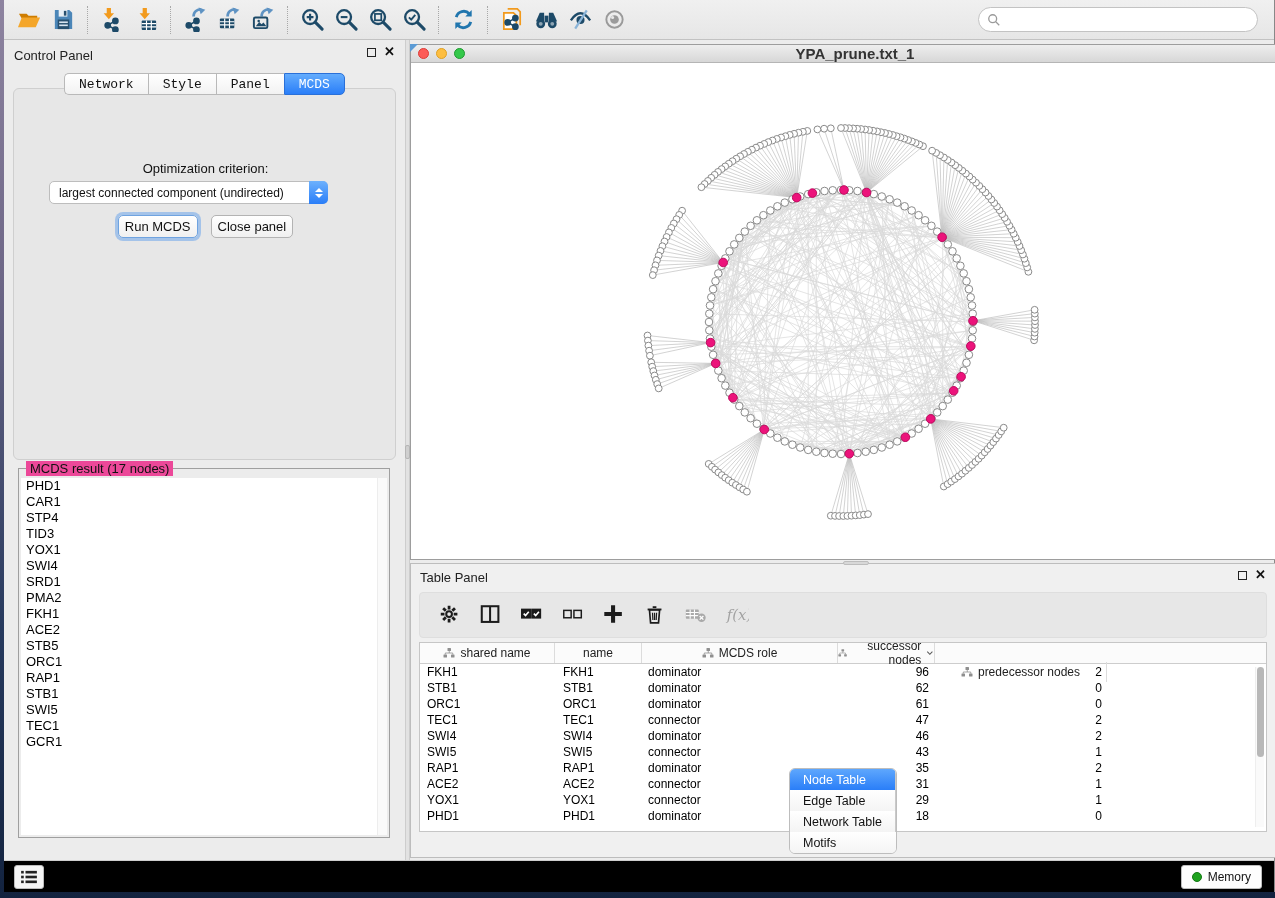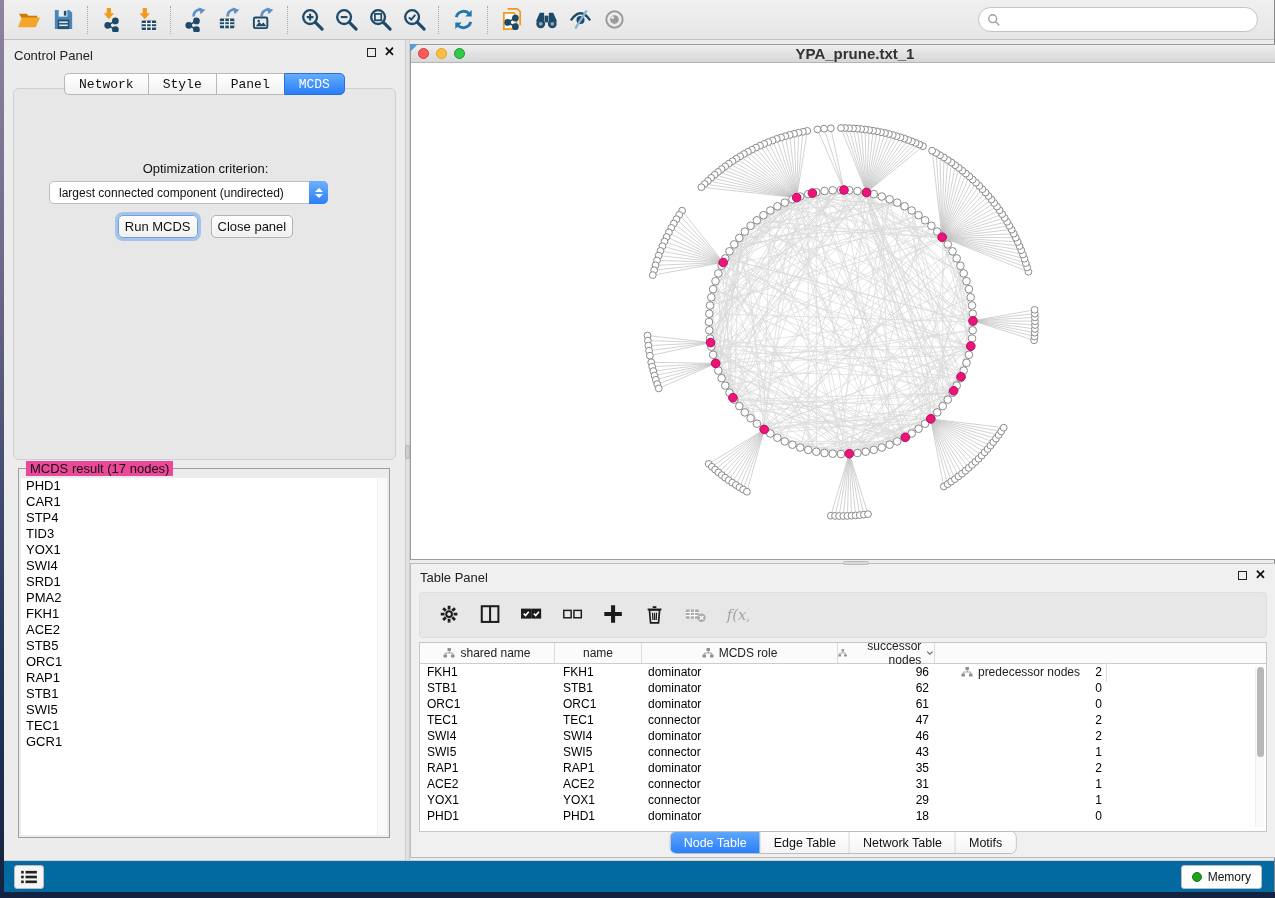--- a/index.html
+++ b/index.html
@@ -135,32 +135,32 @@
   .td { font-size:12px; color:#000; white-space:nowrap; overflow:hidden; }
   .c0 { width:135px; padding-left:7px; }
   .c1 { width:87px;  padding-left:8px; }
   .c2 { width:196px; padding-left:6px; }
   .c3 { width:97px;  text-align:right; padding-right:6px; }
   .c4 { width:172px; text-align:right; padding-right:5px; }
   .tp-scroll { position:absolute; right:2px; top:24px; width:9px; height:160px; background:#fafafa; border-left:1px solid #eee; }
   .tp-thumb { position:absolute; left:1px; top:0px; width:7px; height:90px; background:#b8b8b8; border-radius:4px; }
   .tp-tabs {
     position:absolute; left:50%; transform:translateX(-50%); bottom:3px;
-    display:flex; border:1px solid #bdbdbd; border-radius:6px; overflow:hidden; background:#fff;
+    display:flex; border:1px solid #bdbdbd; border-radius:6px; overflow:hidden; background:#fff;flex-direction:column;
   }
   .tp-tab {
     padding:2px 13px; font-size:12.5px; height:21px; display:flex; align-items:center;
     border-right:1px solid #c9c9c9; color:#111; background:linear-gradient(180deg,#ffffff,#f4f4f4);
   }
   .tp-tab:last-child { border-right:none; }
   .tp-tab.active { background:linear-gradient(180deg,#5ea7fd,#2a7ef8); color:#fff; }
   
   .status-bar {
     position:absolute; left:0; top:860px; width:100%; height:32px;
-    background:#0369a1; border-top:1px solid #cdcdcd;
+    background:#000000; border-top:1px solid #cdcdcd;
   }
   .sb-list-btn {
     position:absolute; left:10px; top:4px; width:30px; height:24px;
     background:#f5f5f5; border:1px solid #bdbdbd; border-radius:3px;
     display:flex; align-items:center; justify-content:center;
   }
   .memory-btn {
     position:absolute; right:12px; top:4px; height:24px; padding:0 10px;
     background:#fdfdfd; border:1px solid #bdbdbd; border-radius:3px;
     display:flex; align-items:center; gap:6px; font-size:12px; color:#111;

